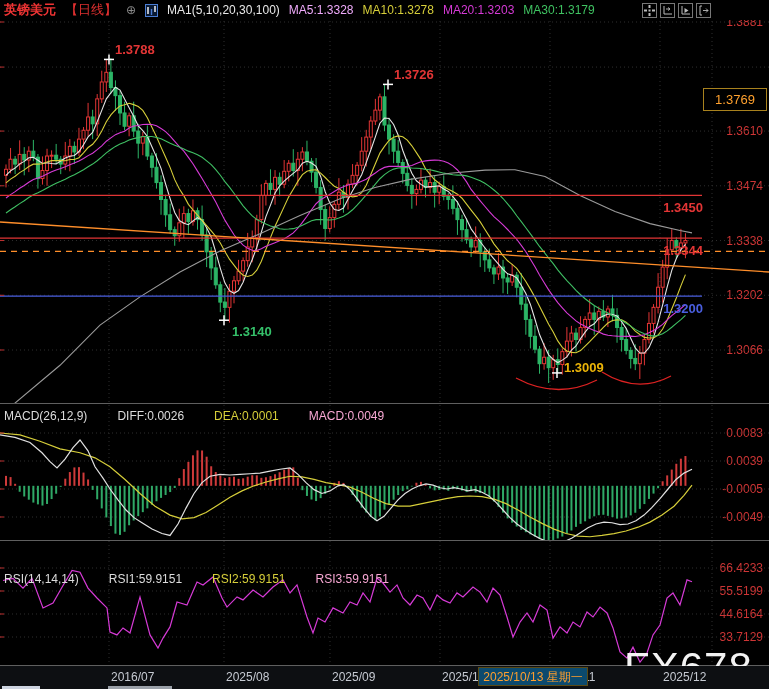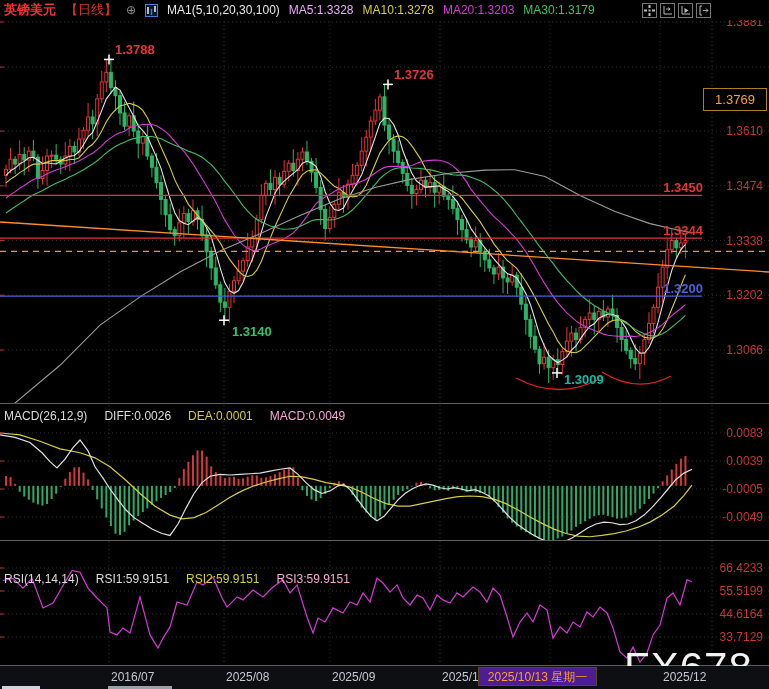--- a/index.html
+++ b/index.html
@@ -12,28 +12,28 @@
   .per{color:#e03030;font-size:13px;}
   .linkico{color:#8a8a8a;font-size:12px;}
   .maparam{color:#e8e8e8;}
   .ma5{color:#f0abfc;} .ma10{color:#d6ce3a;} .ma20{color:#d63ad6;} .ma30{color:#3fc261;}
   #tbicons{margin-left:auto;margin-right:58px;display:flex;gap:3px;}
   .tbico{width:15px;height:15px;border:1px solid #777;box-sizing:border-box;display:flex;
          align-items:center;justify-content:center;background:#000;cursor:pointer;}
   .ylab{position:absolute;right:6px;width:70px;text-align:right;font-size:12px;color:#cd3535;
         height:14px;line-height:14px;z-index:5;}
   .xlab{position:absolute;top:670px;font-size:12px;color:#c6cad2;height:15px;line-height:15px;z-index:21;}
-  .panelhead{position:absolute;left:4px;font-size:12px;z-index:25;display:flex;gap:17px;white-space:nowrap;}
+  .panelhead{position:absolute;left:4px;font-size:12px;z-index:25;display:flex;gap:30px;white-space:nowrap;}
   .ph-w{color:#dcdcdc;} .ph-y{color:#d6ce3a;} .ph-m{color:#f9a8d4;}
   .pricelbl{position:absolute;font-size:13px;font-weight:bold;z-index:12;white-space:nowrap;}
-  .linelbl{position:absolute;width:48px;text-align:right;font-size:13px;font-weight:bold;z-index:12;}
+  .linelbl{position:absolute;width:48px;text-align:right;font-size:13px;font-weight:bold;z-index:12;margin-top:20px;}
   #pricebox{position:absolute;right:2px;width:62px;height:21px;line-height:21px;text-align:center;
             border:1px solid #a8821e;color:#ffa12e;background:#000;font-size:13px;z-index:26;}
-  #datebox{position:absolute;left:478px;top:667px;width:119px;height:19px;line-height:19px;
-           border:1px solid #5a4a14;background:#4c1d95;color:#ff9f2e;font-size:12px;text-align:center;
+  #datebox{position:absolute;left:478px;top:667px;width:110px;height:19px;line-height:19px;
+           border:1px solid #5a4a14;background:#0c4a6e;color:#ff9f2e;font-size:12px;text-align:center;
            z-index:22;box-sizing:border-box;white-space:nowrap;overflow:hidden;}
   #axisbar{position:absolute;left:0;top:666px;width:769px;height:23px;background:#0d0f12;z-index:20;}
   #watermark{position:absolute;left:624px;top:608px;font-size:42px;color:#ffffff;opacity:.95;
              letter-spacing:1px;z-index:15;font-weight:400;margin-top:36px;}
   .scrollseg{position:absolute;height:3px;top:686px;z-index:23;}
 </style>
 </head>
 <body>
 
 <div id="app">
@@ -646,21 +646,21 @@
 
   <div class="scrollseg" style="left:2px;width:38px;background:#cdd4e0;"></div>
   <div class="scrollseg" style="left:108px;width:64px;background:#9aa0a8;"></div>
 
 <div class="linelbl" style="left:655px;top:180.4576687116563px;color:#e23535">1.3450</div>
     <div class="linelbl" style="left:655px;top:223.11779141104262px;color:#e23535">1.3344</div>
     <div class="linelbl" style="left:655px;top:281.0711656441714px;color:#4a5fe0">1.3200</div>
     <div class="pricelbl" style="left:115px;top:42.4282208588952px;color:#e23535">1.3788</div>
     <div class="pricelbl" style="left:394px;top:67.38036809815897px;color:#e23535">1.3726</div>
     <div class="pricelbl" style="left:232px;top:324.2184049079751px;color:#35c06a">1.3140</div>
-    <div class="pricelbl" style="left:564px;top:372px;color:#14b8a6">1.3009</div>
+    <div class="pricelbl" style="left:564px;top:360px;color:#eab308">1.3009</div>
     <div class="ylab" style="top:15px">1.3881</div>
     <div class="ylab" style="top:124.06503067484635px">1.3610</div>
     <div class="ylab" style="top:178.79877300613498px">1.3474</div>
     <div class="ylab" style="top:233.53251533742272px">1.3338</div>
     <div class="ylab" style="top:288.2662576687114px">1.3202</div>
     <div class="ylab" style="top:343px">1.3066</div>
     <div class="ylab" style="top:426px">0.0083</div>
     <div class="ylab" style="top:454px">0.0039</div>
     <div class="ylab" style="top:482px">-0.0005</div>
     <div class="ylab" style="top:510px">-0.0049</div>

